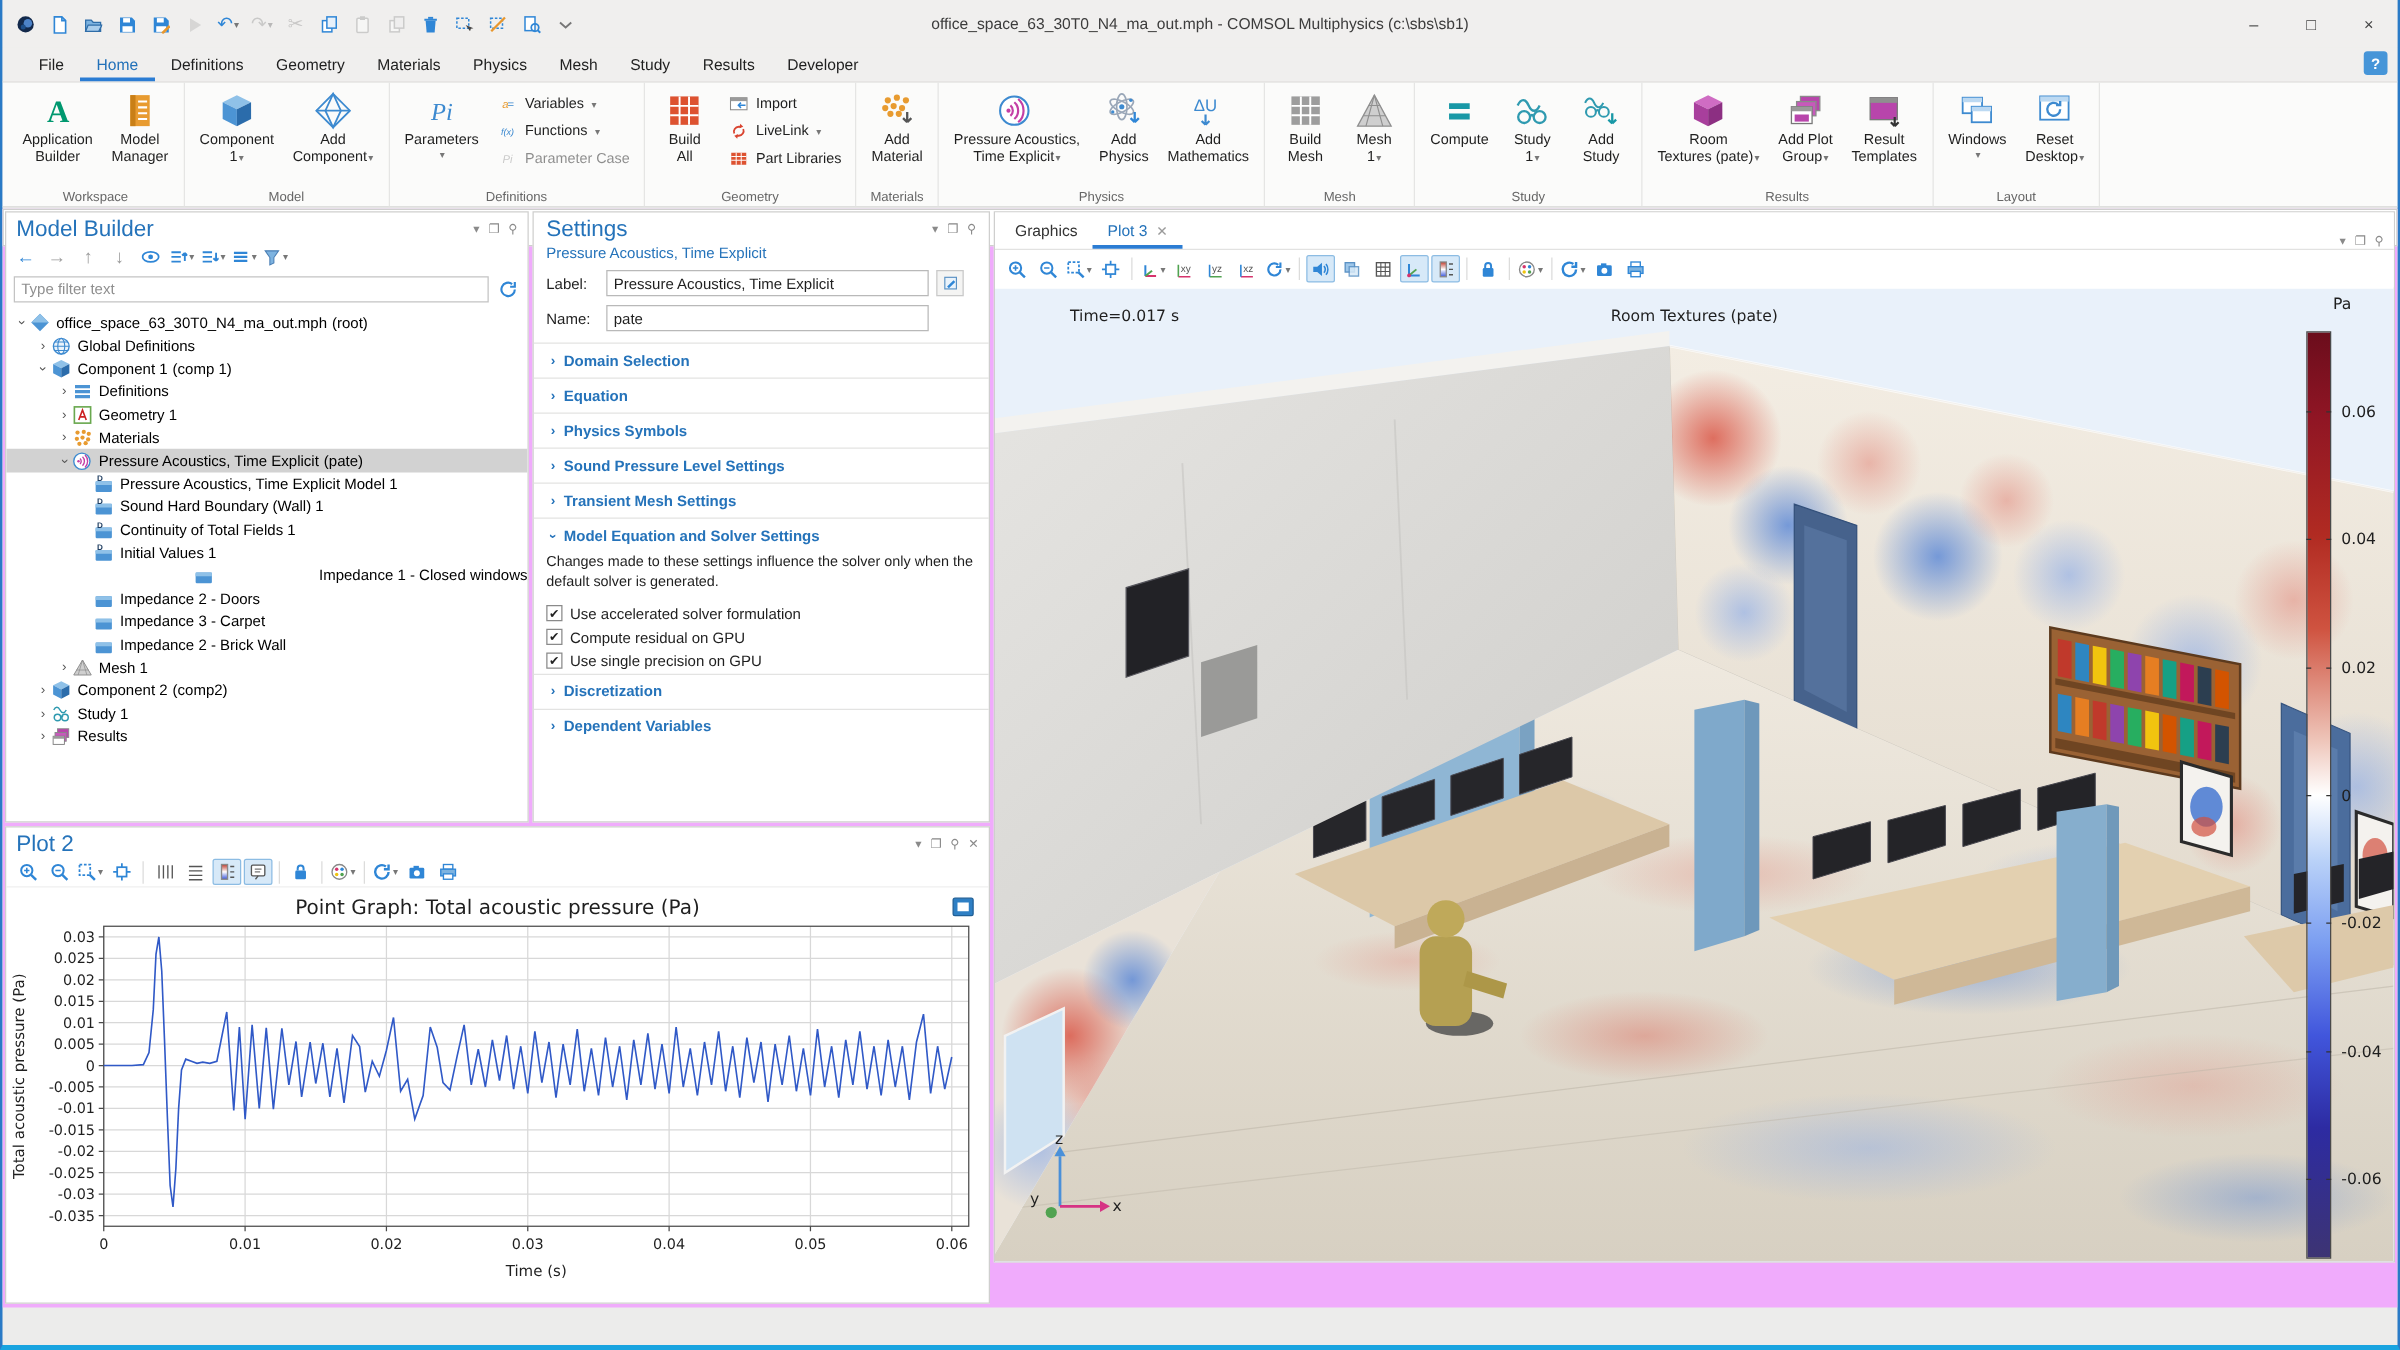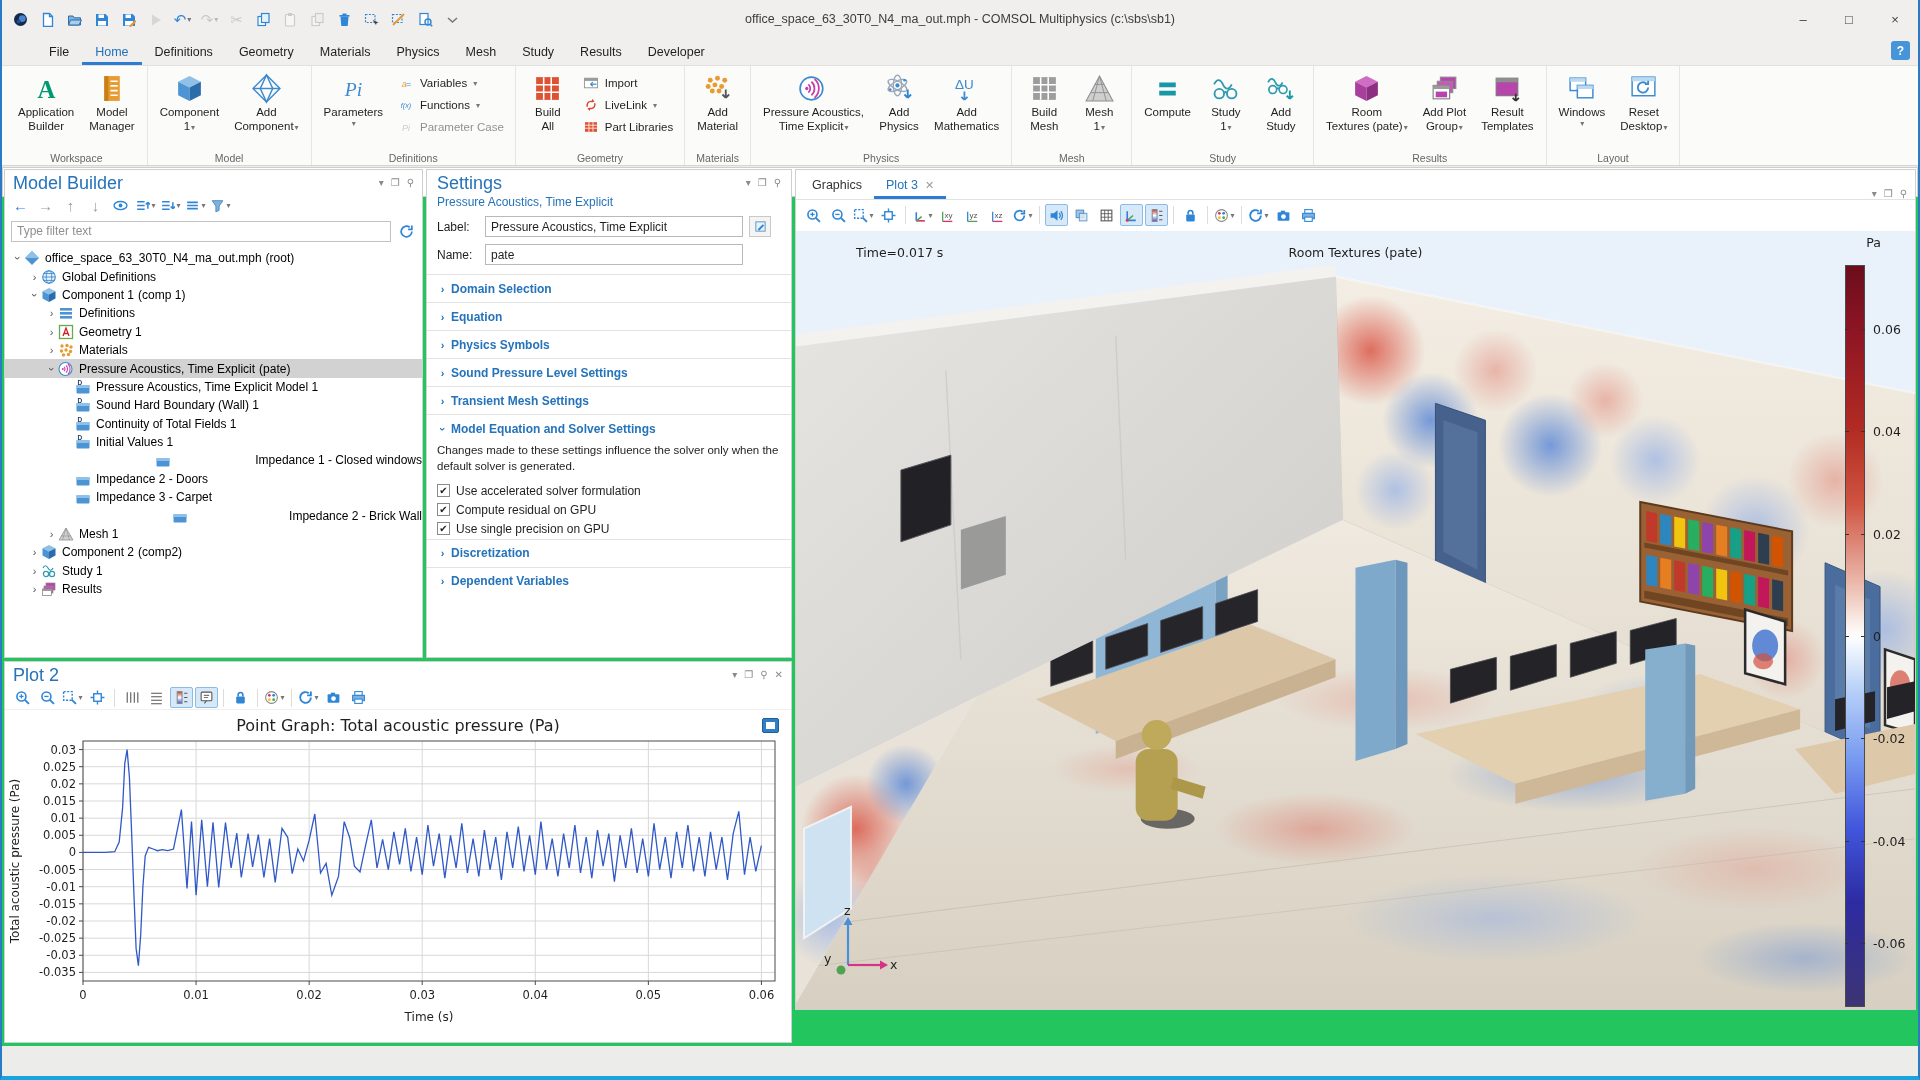--- a/index.html
+++ b/index.html
@@ -12,37 +12,37 @@
 .tb{width:25px;height:26px;display:flex;align-items:center;justify-content:center;border-radius:3px;font-size:14px}
 .tb svg{display:block}
 .tb.dis{opacity:.45}
 .glyph{font-size:15px;line-height:1}
 .dditem{display:flex;align-items:center}
 .ddv{font-size:8px;color:#777;margin-left:1px}
 .title-text{position:absolute;left:300px;right:300px;text-align:center;font-size:12.5px;color:#3c3c3c;pointer-events:none;white-space:nowrap}
 .win-controls{margin-left:auto;display:flex;height:38px}
 .wc{width:46px;display:flex;align-items:center;justify-content:center;font-size:13px;color:#444}
 
-.menubar{height:28px;background:#f0efee;display:flex;align-items:flex-end;padding-left:34px;position:relative;border-bottom:1px solid #e2e1e0}
+.menubar{height:28px;background:#f0efee;display:flex;align-items:flex-end;padding-left:16px;position:relative;border-bottom:1px solid #e2e1e0}
 .menu-item{padding:5px 13px 6px;font-size:12.5px;color:#1f1f1f}
 .menu-item.active{color:#2271b9;padding-bottom:3px;border-bottom:3px solid #2b7cd3}
 .help-btn{position:absolute;right:8px;top:3px;width:19px;height:19px;background:#4695d8;color:#fff;border-radius:3px;font-size:12px;display:flex;align-items:center;justify-content:center;font-weight:bold}
 
 .ribbon{height:100px;background:#fbfbfa;border-bottom:1px solid #d6d6d5;display:flex;padding-left:4px}
 .rgroup{position:relative;display:flex;flex-direction:column;padding:3px 5px 15px;border-right:1px solid #e5e5e4}
 .rglabel{position:absolute;bottom:1px;left:0;right:0;text-align:center;font-size:10.5px;color:#666}
 .ritems{display:flex;align-items:flex-start;gap:1px;flex:1}
 .rbtn{display:flex;flex-direction:column;align-items:center;min-width:54px;padding:3px 7px 0;font-size:11.5px;color:#1f1f1f;text-align:center;line-height:1.22;border-radius:3px}
 .rbtn .ric{height:33px;display:flex;align-items:center;justify-content:center}
 .rcol{display:flex;flex-direction:column;gap:0;padding-top:3px}
 .rsmall{display:flex;align-items:center;gap:5px;font-size:11.5px;color:#1f1f1f;height:22px;padding:0 6px;white-space:nowrap}
 .rsmall .ric{width:18px;height:18px;display:flex;align-items:center;justify-content:center}
 .dis2{opacity:.5}
 
-.main{position:absolute;top:167px;left:0;right:0;bottom:30px;background:#22c55e}
+.main{position:absolute;top:167px;left:0;right:0;bottom:30px;background:#f0abfc}
 .panel{position:absolute;background:#fff;border:1px solid #cfcfce}
 #mb-panel{left:2px;top:2px;width:419px;height:489px}
 #settings-panel{left:424px;top:2px;width:366px;height:489px}
 #plot2-panel{left:2px;top:494px;width:788px;height:382px}
 #graphics-panel{left:793px;top:2px;right:2px;height:841px}
 #bottabs-panel{left:793px;top:846px;right:2px;height:30px;background:#fff;border:1px solid #cfcfce}
 .phead{display:flex;align-items:flex-start;padding:3px 8px 0}
 .ptitle{font-size:18px;color:#2573ba}
 .pctl{margin-left:auto;display:flex;gap:7px;color:#8a8a8a;font-size:10px;align-items:center;padding-top:4px}
 .pctl span{cursor:default}
@@ -837,21 +837,21 @@
           <div class="trow" style="padding-left: 57px;">
             <span class="texp"></span>
             <span class="ticon">
               <svg viewBox="0 0 16 16" width="16" height="16">
                 <rect x="1.5" y="6" width="13" height="8.5" rx="1" fill="#4c94d4"></rect>
                 <rect x="1.5" y="6" width="13" height="3" fill="#8fc1e8"></rect>
               </svg>
             </span>
             <span>Impedance 3 - Carpet</span>
           </div>
-          <div class="trow" style="padding-left: 57px; justify-content: space-between;">
+          <div class="trow" style="padding-left: 57px;">
             <span class="texp"></span>
             <span class="ticon">
               <svg viewBox="0 0 16 16" width="16" height="16">
                 <rect x="1.5" y="6" width="13" height="8.5" rx="1" fill="#4c94d4"></rect>
                 <rect x="1.5" y="6" width="13" height="3" fill="#8fc1e8"></rect>
               </svg>
             </span>
             <span>Impedance 2 - Brick Wall</span>
           </div>
           <div class="trow" style="padding-left: 40px;">

